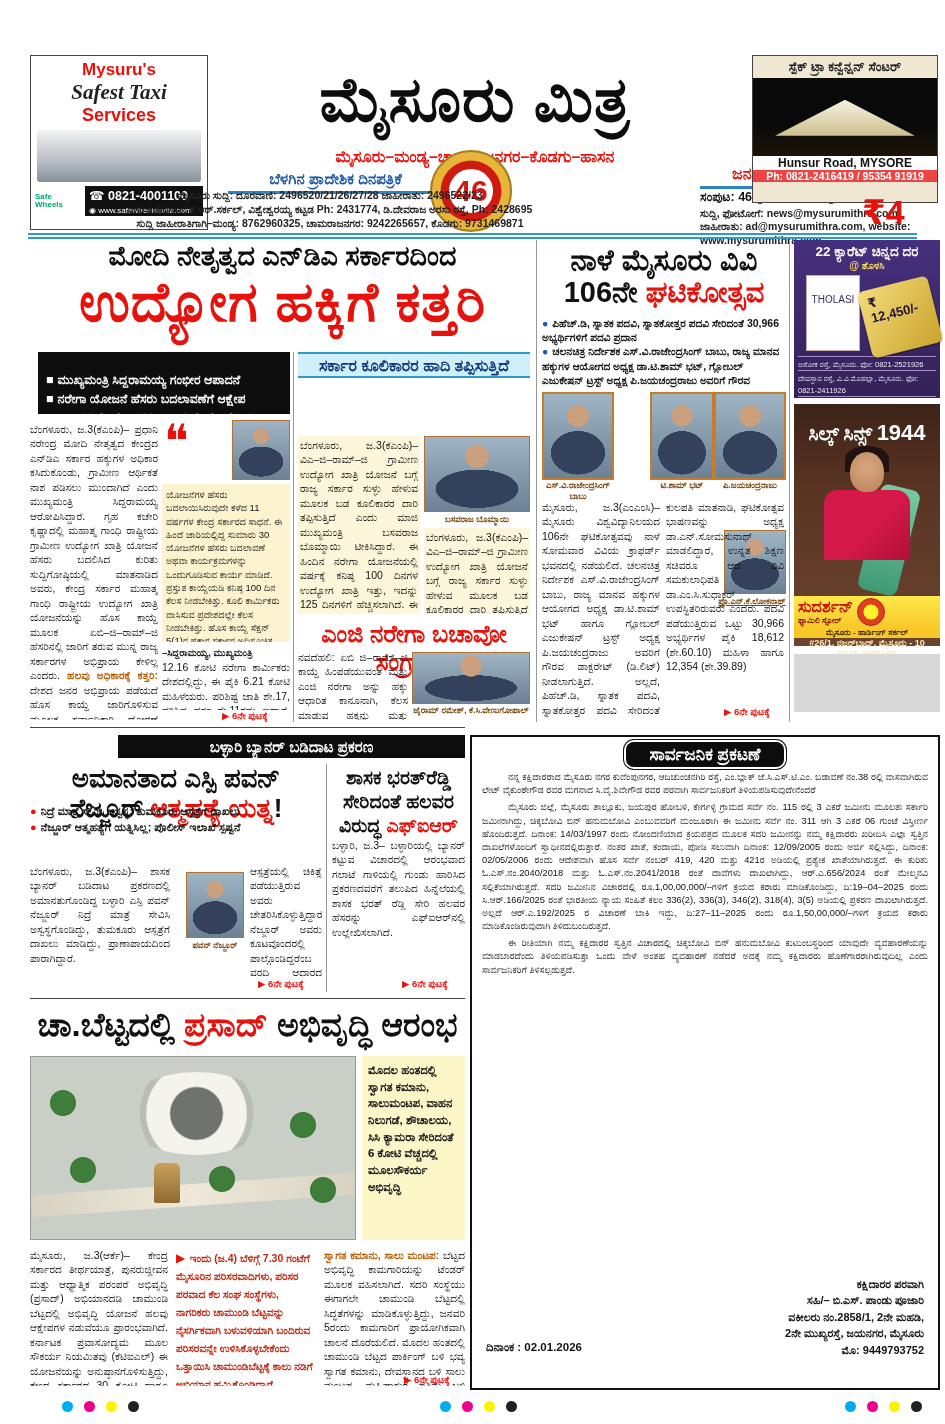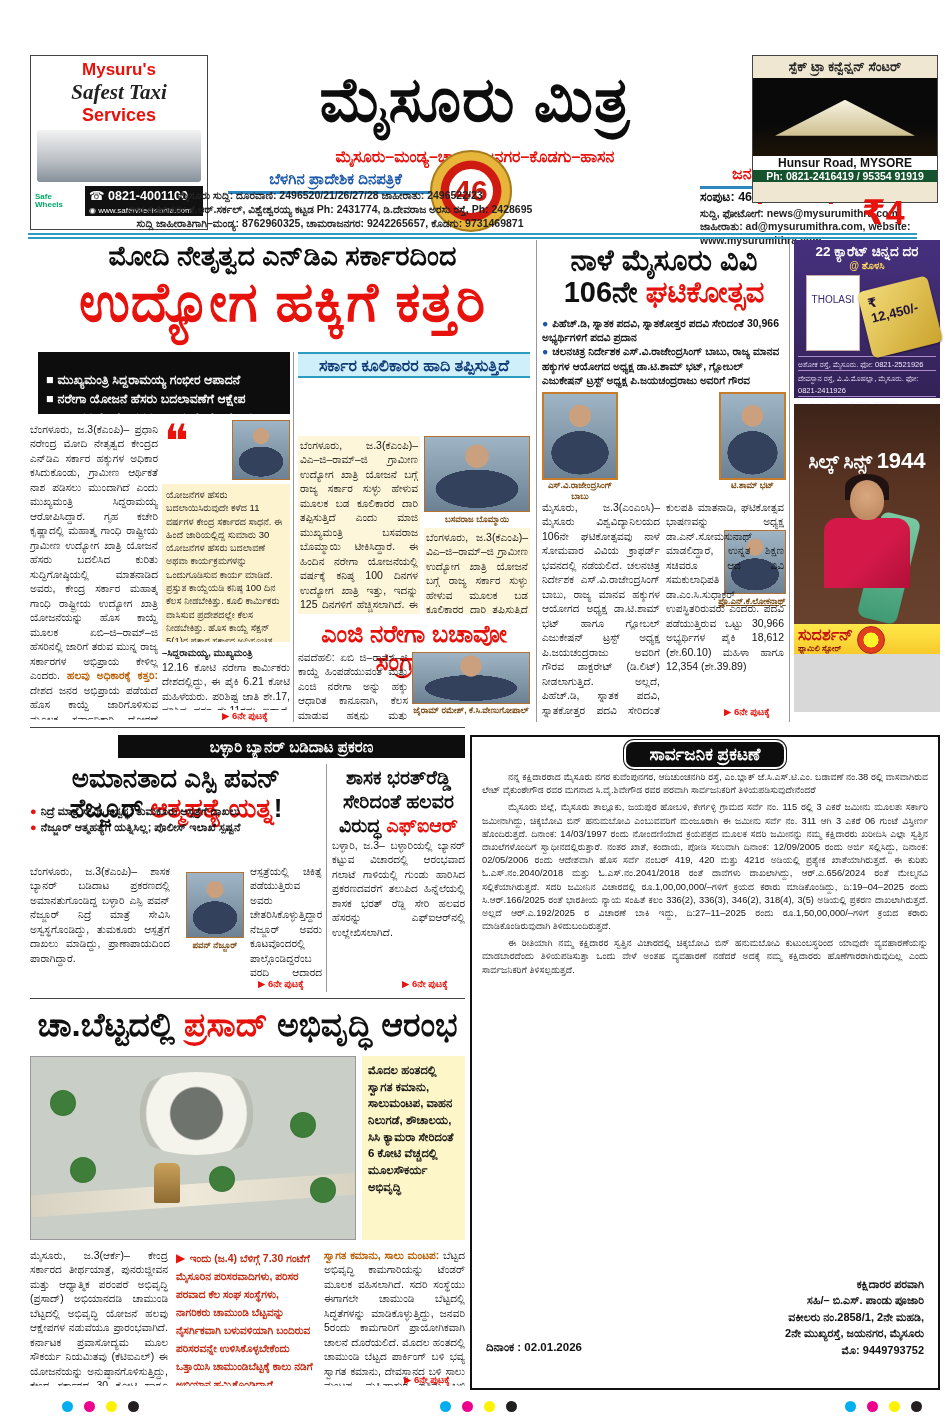--- a/index.html
+++ b/index.html
@@ -32,21 +32,21 @@
   .taxi-t3{color:#e8120c;font-size:18px;font-weight:bold;}
   .taxi-cars{height:52px;background:linear-gradient(180deg,#f2f2f2,#b9bec4 60%,#86909a);border-radius:3px;}
   .taxi-band{background:#111;color:#fff;font-size:12.5px;font-weight:bold;padding:2px 4px;}
   .taxi-web{background:#111;color:#fff;font-size:8px;padding:1px 4px;}
   .spectra{background:#efe7d2;}
   .spectra-name{font-size:13px;font-weight:bold;color:#222;}
   .spectra-img{height:78px;background:linear-gradient(180deg,#090909 60%,#1d1407);position:relative;}
   .spectra-roof{position:absolute;left:12%;top:28%;width:76%;height:46%;background:linear-gradient(180deg,#f7f3e2,#cdbf8f);
                 clip-path:polygon(50% 0,100% 100%,0 100%);}
   .spectra-loc{font-size:12px;font-weight:bold;background:#fff;}
-  .spectra-ph{font-size:10.5px;font-weight:bold;background:#14532d;color:#fff;}
+  .spectra-ph{font-size:10.5px;font-weight:bold;background:#ef4444;color:#fff;}
   .tholasi{background:linear-gradient(180deg,#46307e,#332257);color:#fff;}
   .tho-title{font-size:13.5px;font-weight:bold;}
   .tho-at{font-size:10px;color:#ffd65c;font-weight:bold;}
   .tho-logo{background:#fff;color:#3a2a6e;font-size:10px;font-weight:normal;text-align:center;border:1px solid #caa;margin-left:8px;}
   .tho-tag{background:linear-gradient(135deg,#f3dc7a,#caa32c);color:#201238;font-size:13px;font-weight:bold;
            transform:rotate(-14deg);border-radius:6px;box-shadow:0 1px 2px rgba(0,0,0,.5);padding:6px 8px 4px;}
   .tho-addr{font-size:7.5px;line-height:1.5;color:#f3eaff;border-top:1px solid #ad8cc9;padding-top:2px;}
   .silk{background:linear-gradient(180deg,#3c2318,#5a3423 35%,#6b4430);color:#fff;}
   .silk-title{font-size:19px;font-weight:bold;font-family:"Liberation Serif",serif;}
   .silk-year{font-size:22px;font-weight:bold;}
@@ -211,20 +211,24 @@
 
   <div class="abs" style="left:542px;top:392px;width:244px;display:flex;justify-content:space-between;">
     <div style="width:76px;">
       <div class="person portrait" style="height:84px;"></div>
       <div class="caption">ಎಸ್.ವಿ.ರಾಜೇಂದ್ರಸಿಂಗ್ ಬಾಬು</div>
     </div>
     <div style="width:67px;margin-left:36px;">
       <div class="person portrait" style="height:84px;"></div>
       <div class="caption">ಟಿ.ಶಾಮ್ ಭಟ್</div>
     </div>
+    <div style="width:76px;">
+      <div class="person portrait" style="height:84px;"></div>
+      <div class="caption">ಪಿ.ಜಯಚಂದ್ರರಾಜು</div>
+    </div>
   </div>
 
   <div class="abs body-txt j" style="left:542px;top:500px;width:118px;height:220px;overflow:hidden;">ಮೈಸೂರು, ಜ.3(ಎಂಎಂಸಿ)– ಮೈಸೂರು ವಿಶ್ವವಿದ್ಯಾನಿಲಯದ 106ನೇ ಘಟಿಕೋತ್ಸವವು ನಾಳೆ ಸೋಮವಾರ ವಿವಿಯ ಕ್ರಾಫರ್ಡ್ ಭವನದಲ್ಲಿ ನಡೆಯಲಿದೆ. ಚಲನಚಿತ್ರ ನಿರ್ದೇಶಕ ಎಸ್.ವಿ.ರಾಜೇಂದ್ರಸಿಂಗ್ ಬಾಬು, ರಾಜ್ಯ ಮಾನವ ಹಕ್ಕುಗಳ ಆಯೋಗದ ಅಧ್ಯಕ್ಷ ಡಾ.ಟಿ.ಶಾಮ್ ಭಟ್ ಹಾಗೂ ಗ್ಲೋಬಲ್ ಎಜುಕೇಷನ್ ಟ್ರಸ್ಟ್ ಅಧ್ಯಕ್ಷ ಪಿ.ಜಯಚಂದ್ರರಾಜು ಅವರಿಗೆ ಗೌರವ ಡಾಕ್ಟರೇಟ್ (ಡಿ.ಲಿಟ್) ನೀಡಲಾಗುತ್ತಿದೆ. ಅಲ್ಲದೆ, ಪಿಹೆಚ್.ಡಿ, ಸ್ನಾತಕ ಪದವಿ, ಸ್ನಾತಕೋತ್ತರ ಪದವಿ ಸೇರಿದಂತೆ 30,966 ಅಭ್ಯರ್ಥಿಗಳಿಗೆ ಪದವಿಗಳನ್ನು ಪ್ರದಾನ ಮಾಡಲಾಗುತ್ತದೆ. ಮೈಸೂರು ವಿವಿ ಕ್ರಾಫರ್ಡ್ ಭವನದ ಶಿಕ್ಷಣ ಮಂದಿರ ಸಭಾಂಗಣದಲ್ಲಿ ಶನಿವಾರ ಪತ್ರಿಕಾಗೋಷ್ಠಿಯಲ್ಲಿ ವಿವಿ</div>
   <div class="abs person" style="left:724px;top:530px;width:62px;height:64px;"></div>
   <div class="abs caption red" style="left:716px;top:596px;width:72px;text-decoration:underline;">ಪ್ರೊ.ಎನ್.ಕೆ.ಲೋಕನಾಥ್</div>
   <div class="abs body-txt j" style="left:666px;top:500px;width:118px;height:200px;overflow:hidden;">ಕುಲಪತಿ ಮಾತನಾಡಿ, ಘಟಿಕೋತ್ಸವ ಭಾಷಣವನ್ನು ಅಧ್ಯಕ್ಷ ಡಾ.ಎನ್.ಸೋಮಸುನಾಥ್ ಮಾಡಲಿದ್ದಾರೆ, ಉನ್ನತ ಶಿಕ್ಷಣ ಸಚಿವರೂ ಆದ ವಿವಿ ಸಮಕುಲಾಧಿಪತಿ ಡಾ.ಎಂ.ಸಿ.ಸುಧಾಕರ್ ಉಪಸ್ಥಿತರಿರುವರು ಎಂದರು. ಪದವಿ ಪಡೆಯುತ್ತಿರುವ ಒಟ್ಟು 30,966 ಅಭ್ಯರ್ಥಿಗಳ ಪೈಕಿ 18,612 (ಶೇ.60.10) ಮಹಿಳಾ ಹಾಗೂ 12,354 (ಶೇ.39.89)</div>
   <div class="abs continued" style="left:724px;top:706px;">▶ 6ನೇ ಪುಟಕ್ಕೆ</div>
 
   <div class="abs vline" style="left:789px;top:240px;height:482px;"></div>
 
@@ -234,21 +238,21 @@
     <div style="display:flex;gap:4px;margin-top:3px;">
       <div class="tho-logo" style="width:56px;height:56px;padding-top:18px;">THOLASI</div>
       <div class="tho-tag" style="margin-top:8px;">₹ 12,450/-</div>
     </div>
     <div class="tho-addr" style="margin-top:5px;">ಅಶೋಕ ರಸ್ತೆ, ಮೈಸೂರು. ಫೋ: 0821-2521926</div>
     <div class="tho-addr">ದೇವಸ್ಥಾನ ರಸ್ತೆ, ವಿ.ವಿ.ಮೊಹಲ್ಲಾ, ಮೈಸೂರು. ಫೋ: 0821-2411926</div>
     <div class="tho-addr">ನಂಜನಗೂಡು. ಫೋ: 08221-200926</div>
   </div>
 
   <div class="abs silk" style="left:794px;top:404px;width:146px;height:242px;">
-    <div class="c" style="padding-top:8px;margin-top:36px;">
+    <div class="c" style="padding-top:16px;">
       <span class="silk-title">ಸಿಲ್ಕ್ ಸಿನ್ಸ್</span>
       <span class="silk-year">1944</span>
     </div>
     <div class="model">
       <div class="model-drape"></div>
       <div class="model-blouse"></div>
       <div class="model-hair"></div>
       <div class="model-head"></div>
     </div>
     <div class="silk-band" style="display:flex;align-items:center;gap:4px;padding:2px 4px;">

